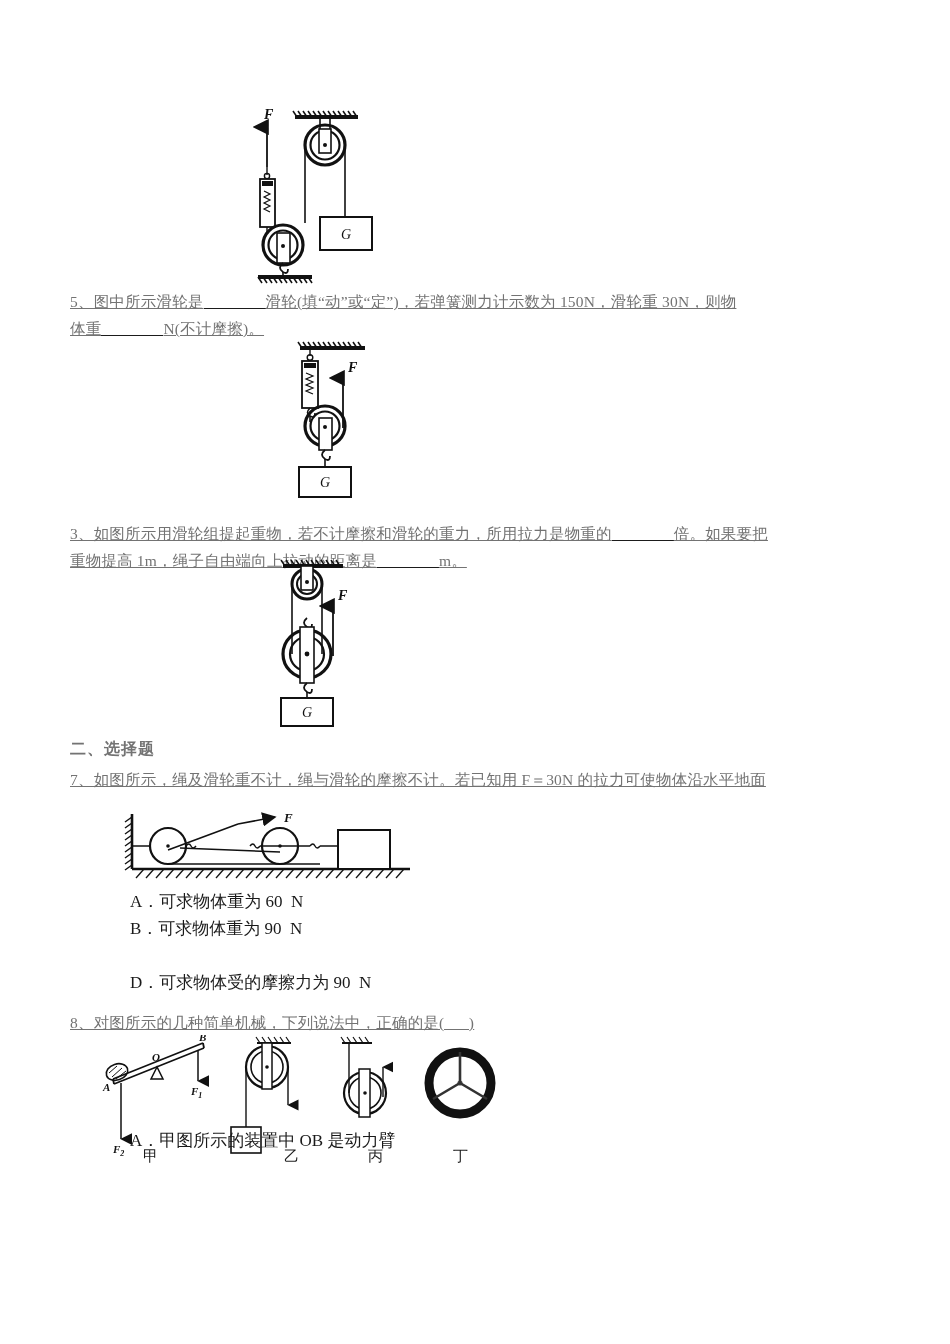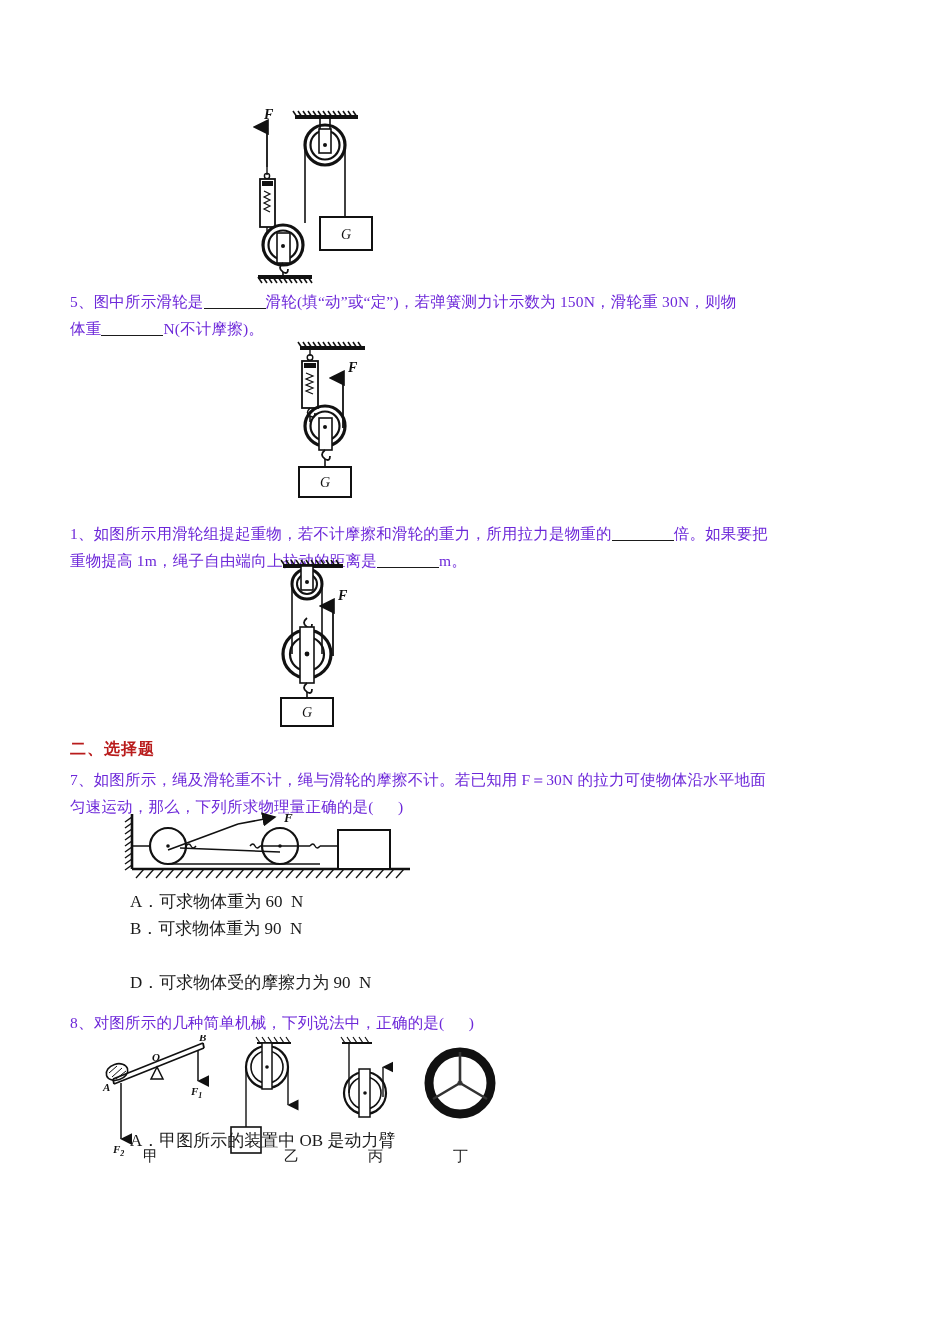--- a/index.html
+++ b/index.html
@@ -20,22 +20,23 @@
     left: 0; top: 0;
     width: 950px;
     height: 1344px;
     background: #fff;
   }
   .qtext {
     position: absolute;
     font-size: 15.5px;
     line-height: 27px;
     letter-spacing: 0.2px;
-    color: #6d28d9;
+    color: #737373;
     white-space: pre-wrap;
+    text-decoration: underline;
   }
   .blank {
     display: inline-block;
     border-bottom: 1px solid #1b1b1b;
     min-width: 62px;
     height: 16px;
     vertical-align: -2px;
   }
   .sec-header {
     position: absolute;
@@ -202,21 +203,21 @@
       <path d="M70 110 q-6 5 0 9 q5 3 5 -3" fill="none" stroke="#111" stroke-width="1.8"></path>
       <line x1="70" y1="119" x2="70" y2="127" stroke="#111" stroke-width="1.6"></line>
 
       <g>
         <rect x="44" y="127" width="52" height="30" fill="#fff" stroke="#111" stroke-width="2"></rect>
         <text x="65" y="147" font-family="'Liberation Serif',serif" font-style="italic" font-size="14" fill="#111">G</text>
       </g>
     </svg>
   </div>
 
-  <div class="qtext" style="left:70px; top:520px; width:820px;"><span>1、如图所示用滑轮组提起重物，若不计摩擦和滑轮的重力，所用拉力是物重的</span><span class="blank"></span><span>倍。如果要把</span><br><span>重物提高 1m，绳子自由端向上拉动的距离是</span><span class="blank"></span><span>m。</span></div>
+  <div class="qtext" style="left:70px; top:520px; width:820px;"><span>3、如图所示用滑轮组提起重物，若不计摩擦和滑轮的重力，所用拉力是物重的</span><span class="blank"></span><span>倍。如果要把</span><br><span>重物提高 1m，绳子自由端向上拉动的距离是</span><span class="blank"></span><span>m。</span></div>
 
   <div class="fig" style="left:255px; top:558px;">
     <svg width="170" height="170" viewBox="0 0 170 170">
       <defs>
         <marker id="arrU3" markerWidth="9" markerHeight="9" refX="4.5" refY="8" orient="auto">
           <path d="M4.5 0 L9 9 L0 9 Z" fill="#111"></path>
         </marker>
       </defs>
 
       <g>
@@ -263,23 +264,23 @@
       <path d="M52 125 q-6 5 0 9 q5 3 5 -3" fill="none" stroke="#111" stroke-width="1.8"></path>
       <line x1="52" y1="134" x2="52" y2="140" stroke="#111" stroke-width="1.6"></line>
 
       <g>
         <rect x="26" y="140" width="52" height="28" fill="#fff" stroke="#111" stroke-width="2"></rect>
         <text x="47" y="159" font-family="'Liberation Serif',serif" font-style="italic" font-size="14" fill="#111">G</text>
       </g>
     </svg>
   </div>
 
-  <div class="sec-header" style="left:70px; top:739px; color:#b91c1c;">二、选择题</div>
-
-  <div class="qtext" style="left:70px; top:766px; width:830px;"><span>7、如图所示，绳及滑轮重不计，绳与滑轮的摩擦不计。若已知用 F＝30N 的拉力可使物体沿水平地面</span><br><span>匀速运动，那么，下列所求物理量正确的是(      )</span></div>
+  <div class="sec-header" style="left:70px; top:739px; color:#737373;">二、选择题</div>
+
+  <div class="qtext" style="left:70px; top:766px; width:830px;"><span>7、如图所示，绳及滑轮重不计，绳与滑轮的摩擦不计。若已知用 F＝30N 的拉力可使物体沿水平地面</span><br></div>
 
   <div class="fig" style="left:120px; top:812px;">
     <svg width="300" height="76" viewBox="0 0 300 76">
       <defs>
         <marker id="arrD" markerWidth="9" markerHeight="9" refX="8" refY="4.5" orient="auto">
           <path d="M0 0 L9 4.5 L0 9 Z" fill="#111"></path>
         </marker>
       </defs>
 
       <g>

